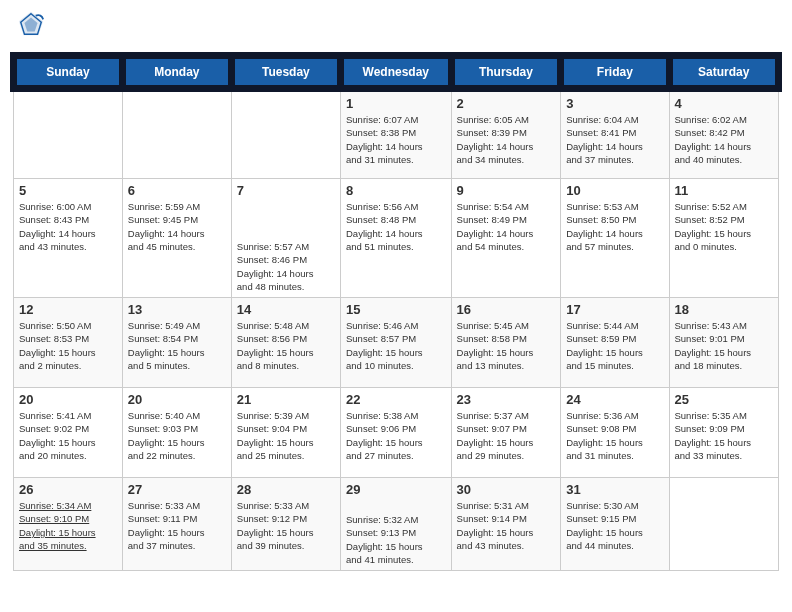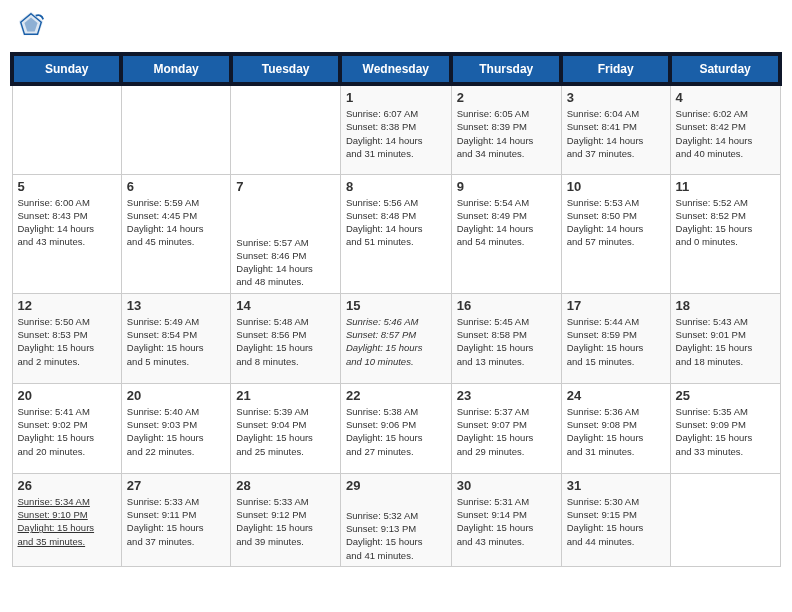--- a/index.html
+++ b/index.html
@@ -45,21 +45,21 @@
       border-collapse: collapse;
       font-size: 10.5px;
     }
     thead th {
       background: #1a5fa8;
       color: #fff;
       text-align: center;
       padding: 6px 4px;
       font-size: 12px;
       font-weight: bold;
-      border: 4px solid #0f172a;
+      border: 7px solid #0f172a;
     }
     tbody td {
       border: 1px solid #ccc;
       vertical-align: top;
       padding: 4px 5px;
       width: 113px;
       min-height: 80px;
       height: 90px;
     }
     .day-number {
@@ -159,21 +159,21 @@
         <td>
           <span class="day-number">5</span>
           <div class="day-info" style="white-space: pre-line;">Sunrise: 6:00 AM
 Sunset: 8:43 PM
 Daylight: 14 hours
 and 43 minutes.</div>
         </td>
         <td>
           <span class="day-number">6</span>
           <div class="day-info" style="white-space: pre-line;">Sunrise: 5:59 AM
-Sunset: 4:45 PM
+Sunset: 9:45 PM
 Daylight: 14 hours
 and 45 minutes.</div>
         </td>
         <td>
           <span class="day-number">7</span>
           <div class="day-info" style="white-space: pre-line; margin-top: 42px;">Sunrise: 5:57 AM
 Sunset: 8:46 PM
 Daylight: 14 hours
 and 48 minutes.</div>
         </td>
@@ -223,21 +223,21 @@
         </td>
         <td>
           <span class="day-number">14</span>
           <div class="day-info" style="white-space: pre-line;">Sunrise: 5:48 AM
 Sunset: 8:56 PM
 Daylight: 15 hours
 and 8 minutes.</div>
         </td>
         <td>
           <span class="day-number">15</span>
-          <div class="day-info" style="white-space: pre-line; font-style: italic;">Sunrise: 5:46 AM
+          <div class="day-info" style="white-space: pre-line;">Sunrise: 5:46 AM
 Sunset: 8:57 PM
 Daylight: 15 hours
 and 10 minutes.</div>
         </td>
         <td>
           <span class="day-number">16</span>
           <div class="day-info" style="white-space: pre-line;">Sunrise: 5:45 AM
 Sunset: 8:58 PM
 Daylight: 15 hours
 and 13 minutes.</div>

